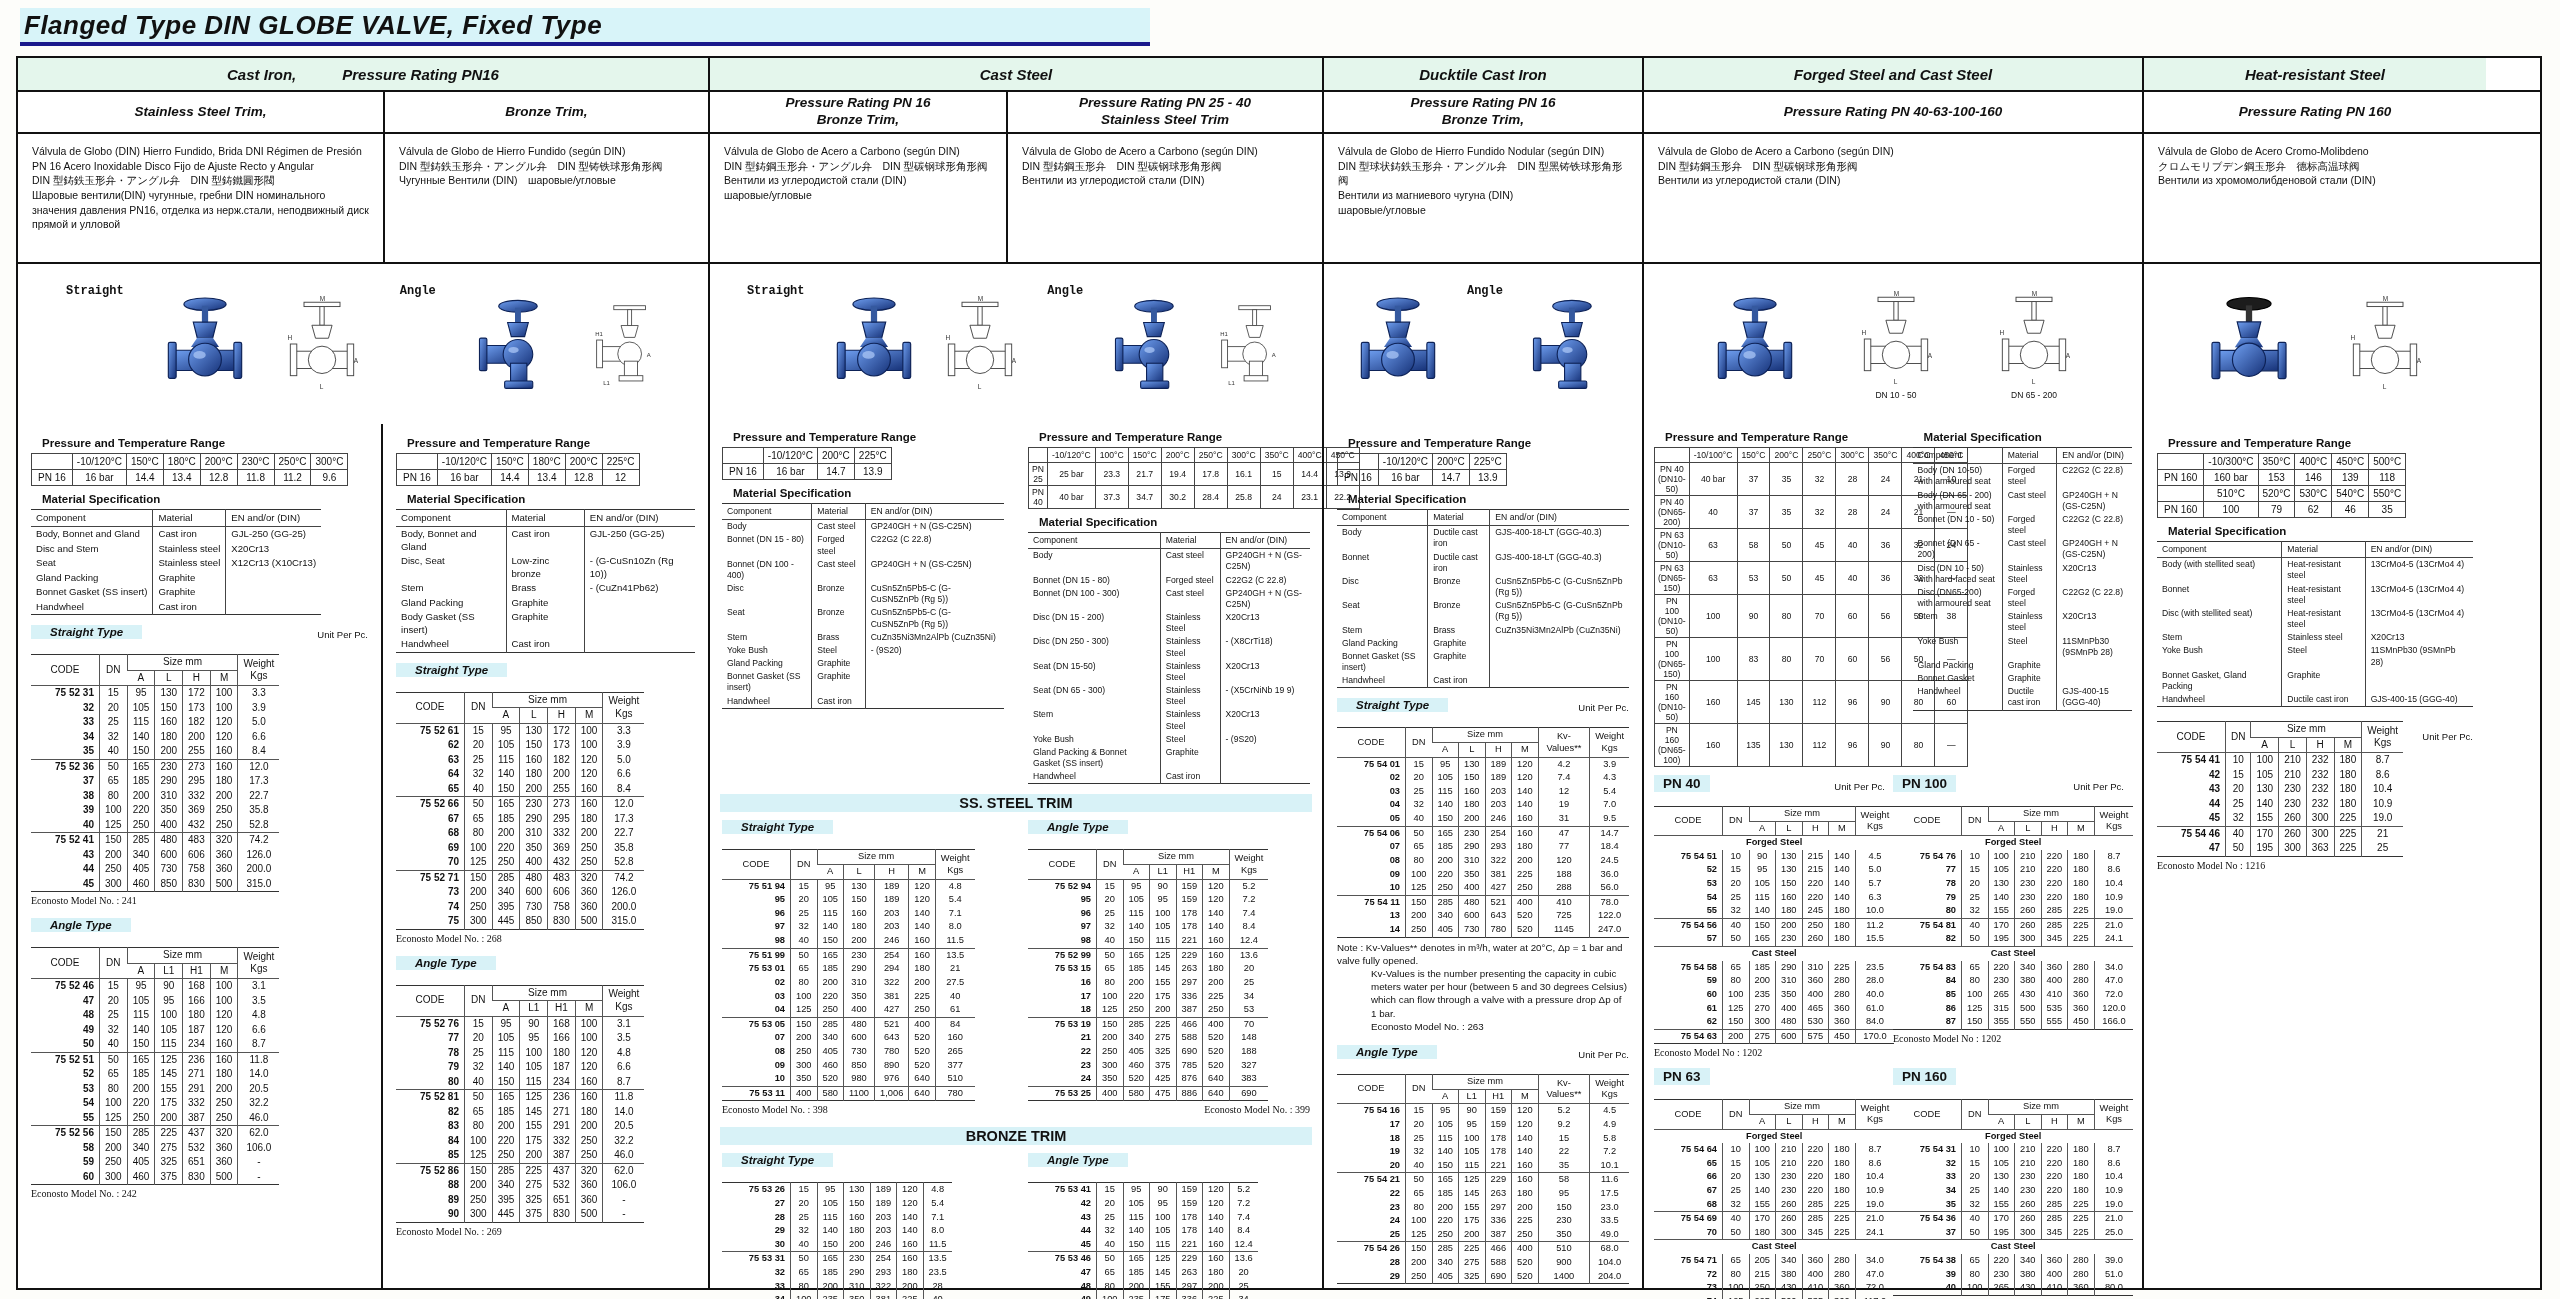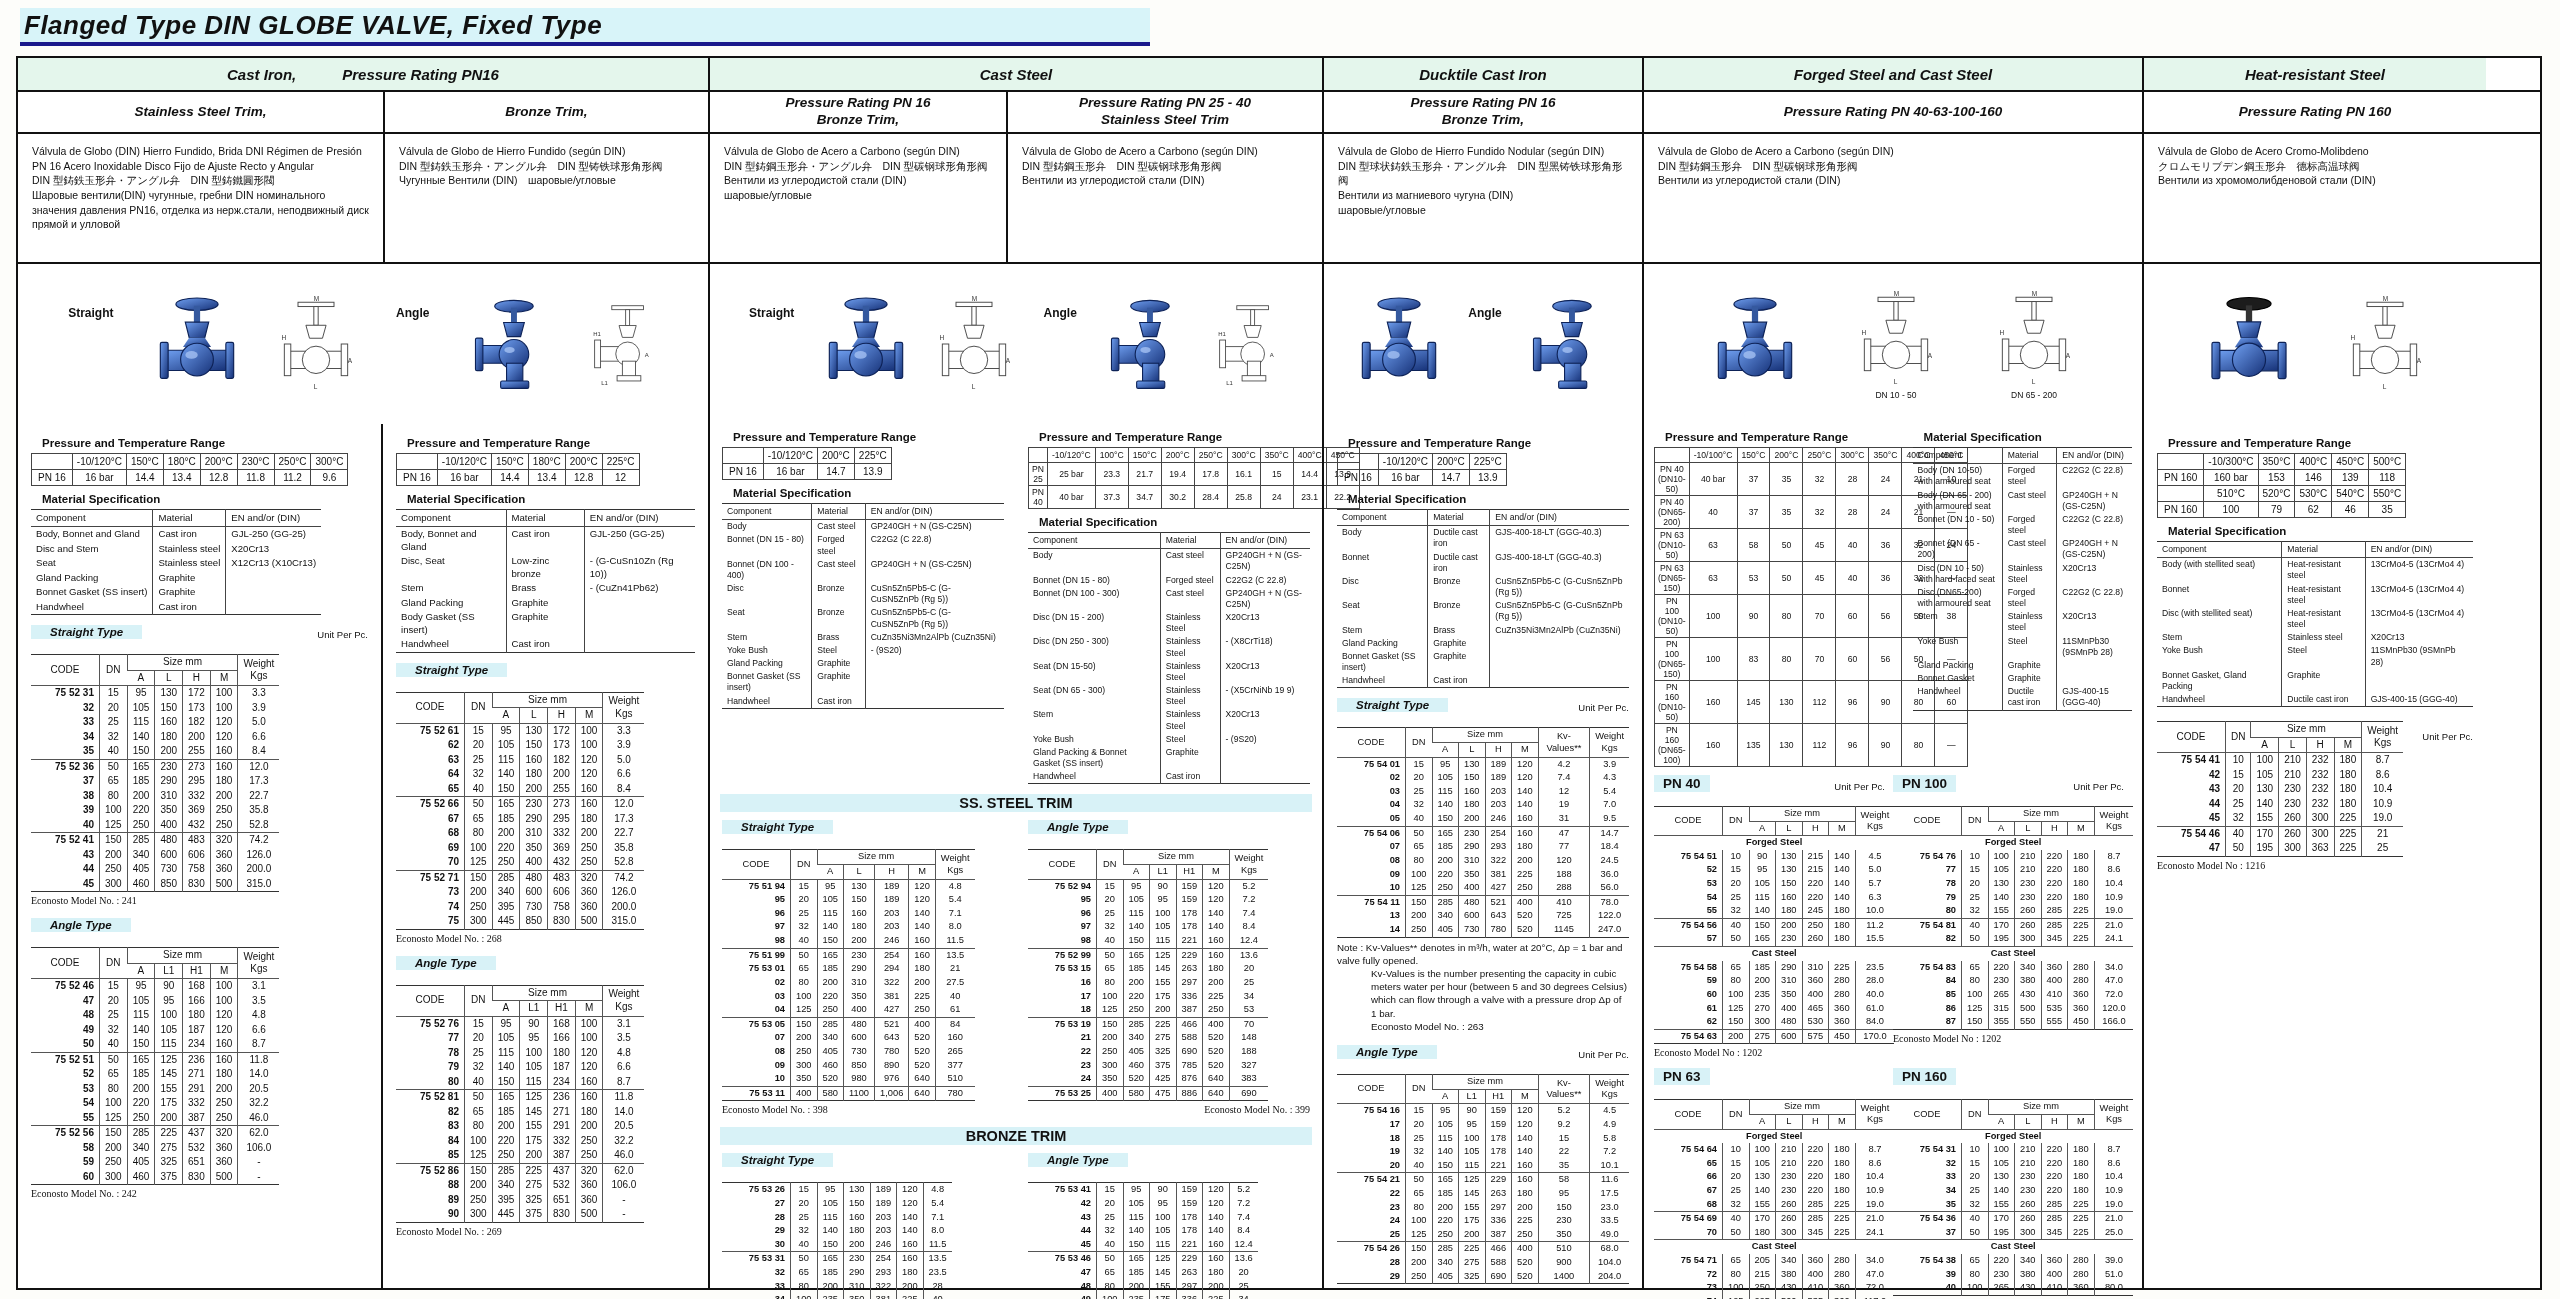--- a/index.html
+++ b/index.html
@@ -13,21 +13,21 @@
   .r1 .cell{height:32px;background:#e4f6ec;font-weight:bold;font-style:italic;font-size:15px;gap:46px;}
   .r2 .cell{height:40px;font-weight:bold;font-style:italic;font-size:13.5px;line-height:1.25;}
   .r3 .cell{height:128px;align-items:flex-start;justify-content:flex-start;text-align:left;padding:10px 14px;font-size:10.5px;line-height:1.4;}
   .pre{white-space:pre-line;}
   .w1{width:365px}.w2{width:325px}.w3{width:298px}.w4{width:316px}.w5{width:320px}.w6{width:500px}.w7{width:344px}
   .w12{width:690px}.w34{width:614px}
   .bodyrow{display:flex;flex:1 1 auto;min-height:0;}
   .super{border-left:2px solid #111;box-sizing:border-box;display:flex;flex-direction:column;}
   .super:first-child{border-left:none;}
   .strip{height:152px;flex:0 0 auto;display:flex;align-items:center;justify-content:space-evenly;padding:4px 6px;}
-  .strip .vlabel{font-weight:bold;font-size:12px;align-self:flex-start;margin-top:38px;}
+  .strip .vlabel{font-weight:bold;font-size:12px;align-self:flex-start;margin-top:16px;font-family:Liberation Mono, monospace;}
   .figcap{font-size:8.5px;text-align:center;margin-top:1px;}
   .cols2{display:flex;flex:1 1 auto;min-height:0;}
   .colpane{box-sizing:border-box;padding:6px 13px 0;overflow:hidden;}
   .colpane.bR{border-right:2px solid #111;}
   .sect-title{font-weight:bold;font-size:11.5px;margin:7px 11px 4px;}
   .typelabel{display:inline-block;background:#d8f2f7;font-weight:bold;font-size:11.5px;padding:1px 19px;margin:6px 0 3px;font-style:italic;}
   .pnlabel{display:inline-block;background:#d8f2f7;font-weight:bold;font-size:13.5px;padding:1px 9px;margin:4px 0 2px;}
   .unit{float:right;font-size:9.5px;margin-top:10px;}
   .note{font-size:10px;margin:3px 0 6px;font-family:Liberation Serif, serif;}
   .note.ra{text-align:right;}

